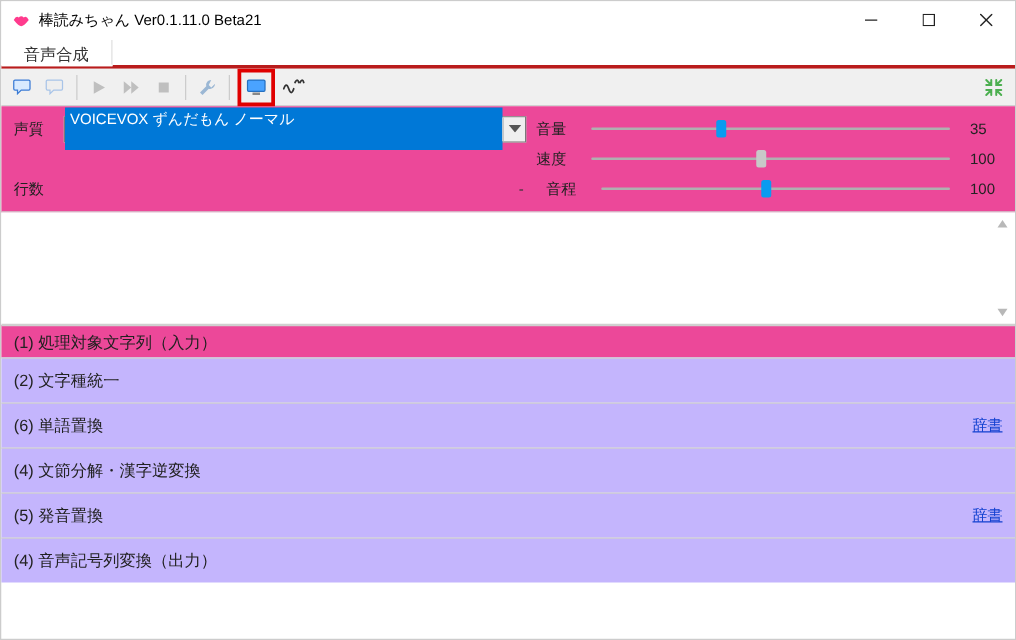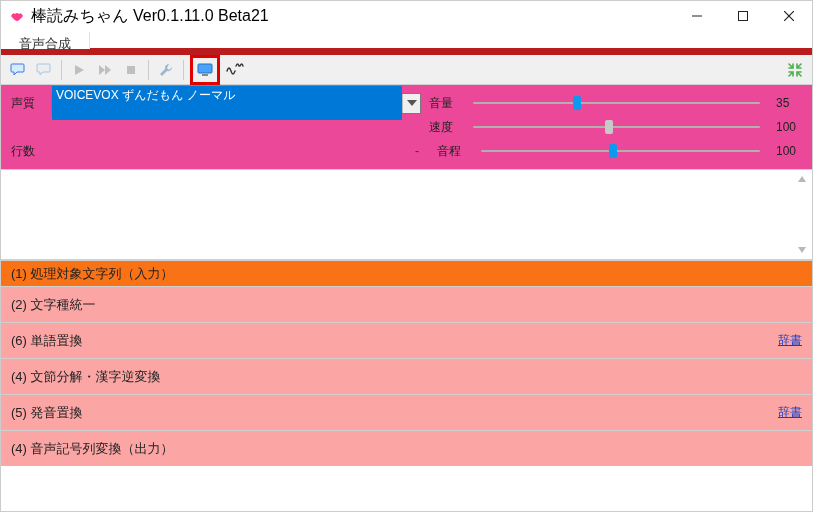--- a/index.html
+++ b/index.html
@@ -1,21 +1,21 @@
 <!DOCTYPE html>
 <html><head>
 <meta charset="utf-8">
 <style>
   * { box-sizing: border-box; margin: 0; padding: 0; }
   body { font-family: "Meiryo", "MS PGothic", sans-serif; font-size: 12px; background: #fff; width: 813px; height: 512px; overflow: hidden; border: 1px solid #ccc; }
   .titlebar { display: flex; align-items: center; height: 30px; padding: 0 0 0 8px; background: #fff; }
   .titlebar .icon { width: 16px; height: 16px; margin-right: 6px; }
-  .titlebar .title { flex: 1; font-size: 16px; }
+  .titlebar .title { flex: 1; font-size: 12px; }
   .titlebar .winbtn { width: 46px; height: 30px; display: flex; align-items: center; justify-content: center; }
-  .tabs { display: flex; border-bottom: 7px solid #b91c1c; background: #fff; height: 24px; }
+  .tabs { display: flex; border-bottom: 3px solid #b91c1c; background: #fff; height: 24px; }
   .tab { padding: 3px 18px; font-size: 13px; color: #333; border-right: 1px solid #e0e0e0; cursor: pointer; }
   .tab.active { background: #fff; border-bottom: 2px solid #fff; position: relative; top: 1px; }
   .toolbar { display: flex; align-items: center; height: 30px; padding: 2px 6px; background: #f0f0f0; border-bottom: 1px solid #d0d0d0; gap: 4px; }
   .tbtn { width: 22px; height: 22px; display: flex; align-items: center; justify-content: center; border: 1px solid transparent; border-radius: 2px; cursor: pointer; }
   .tsep { width: 1px; height: 20px; background: #ccc; margin: 0 2px; }
   .spacer { flex: 1; }
   .highlight-box { border: 3px solid #e00000; padding: 1px; }
   .controls { background: #ec4899; padding: 6px 10px; border-bottom: 1px solid #d0d0d0; }
   .crow { display: flex; align-items: center; height: 24px; gap: 8px; }
   .clabel { width: 32px; font-size: 12px; color: #222; }
@@ -24,24 +24,24 @@
   .voice-select .dd { width: 18px; height: 19px; display:flex; align-items:center; justify-content:center; background: #efefef; border-left:1px solid #bbb; }
   .slider { position: relative; flex: 1; height: 18px; display: flex; align-items: center; margin: 0 8px 0 4px; }
   .slider .track { height: 2px; background: #b0b0b0; width: 100%; border-radius: 1px; }
   .slider .thumb { position: absolute; width: 8px; height: 14px; background: #0a9bf0; border-radius: 2px; top: 2px; }
   .slider .thumb.gray { background: #c8c8c8; }
   .sval { width: 26px; font-size: 12px; color: #222; }
   .lines-val { width: 12px; text-align: center; color: #333; margin-left: auto; margin-right: 6px; }
   .text-area { height: 90px; background: #fff; border-bottom: 1px solid #d0d0d0; position: relative; }
   .vscroll-hint { position: absolute; right: 4px; top: 4px; color: #9a9a9a; }
   .vscroll-hint.bot { top: auto; bottom: 4px; }
-  .section-row { display: flex; align-items: center; height: 36px; border-top: 1px solid #d0d0d0; background: #fca5a5; padding: 0 10px; font-size: 13px; color: #222; }
+  .section-row { display: flex; align-items: center; height: 36px; border-top: 1px solid #d0d0d0; background: #c4b5fd; padding: 0 10px; font-size: 13px; color: #222; }
   .section-row .link { margin-left: auto; color: #1040d0; text-decoration: underline; cursor: pointer; font-size: 12px; }
   .section-row.narrow { height: 26px; }
-  .section-row.white { background: #f97316; text-align: center; }
+  .section-row.white { background: #ec4899; text-align: center; }
   svg { display: block; }
 </style>
 </head>
 <body>
 
 <div class="titlebar">
   <span class="icon">
     <svg width="16" height="16" viewBox="0 0 16 16">
         <path d="M2 8 Q4 4 6 6 Q8 4 10 6 Q12 4 14 8 Q10 13 8 13 Q6 13 2 8 Z" fill="#ff3b8d"></path>
       </svg>

